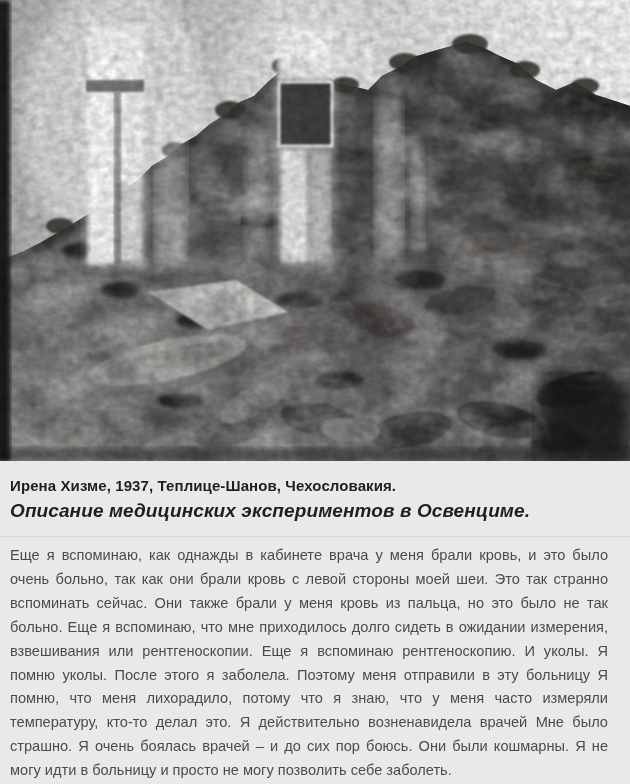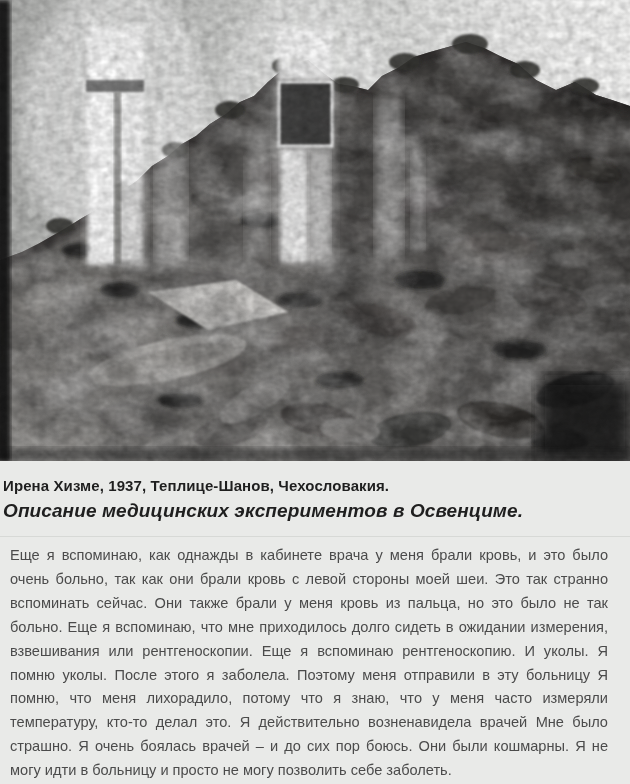--- a/index.html
+++ b/index.html
@@ -3,21 +3,21 @@
 <meta charset="utf-8">
 <style>
   html,body{margin:0;padding:0;}
   body{
     width:630px;height:784px;overflow:hidden;
     background:#e9eae8;
     font-family:"Liberation Sans", sans-serif;
   }
   .photo-wrap{width:630px;height:461px;display:block;line-height:0;}
   .photo-wrap svg{display:block;}
-  .caption{margin:12px 10px 0 3px;}
+  .caption{margin:12px 10px 0 10px;}
   .caption-name{
     font-size:15px;font-weight:bold;color:#1f1f1f;line-height:25px;
     letter-spacing:.1px;
   }
   .caption-desc{
     font-size:19px;font-weight:bold;font-style:italic;color:#1f1f1f;line-height:25px;
     letter-spacing:.1px;
   }
   .divider{
     margin:13px 0 0 0;height:0;border:0;border-top:1px solid #d7d9d6;

